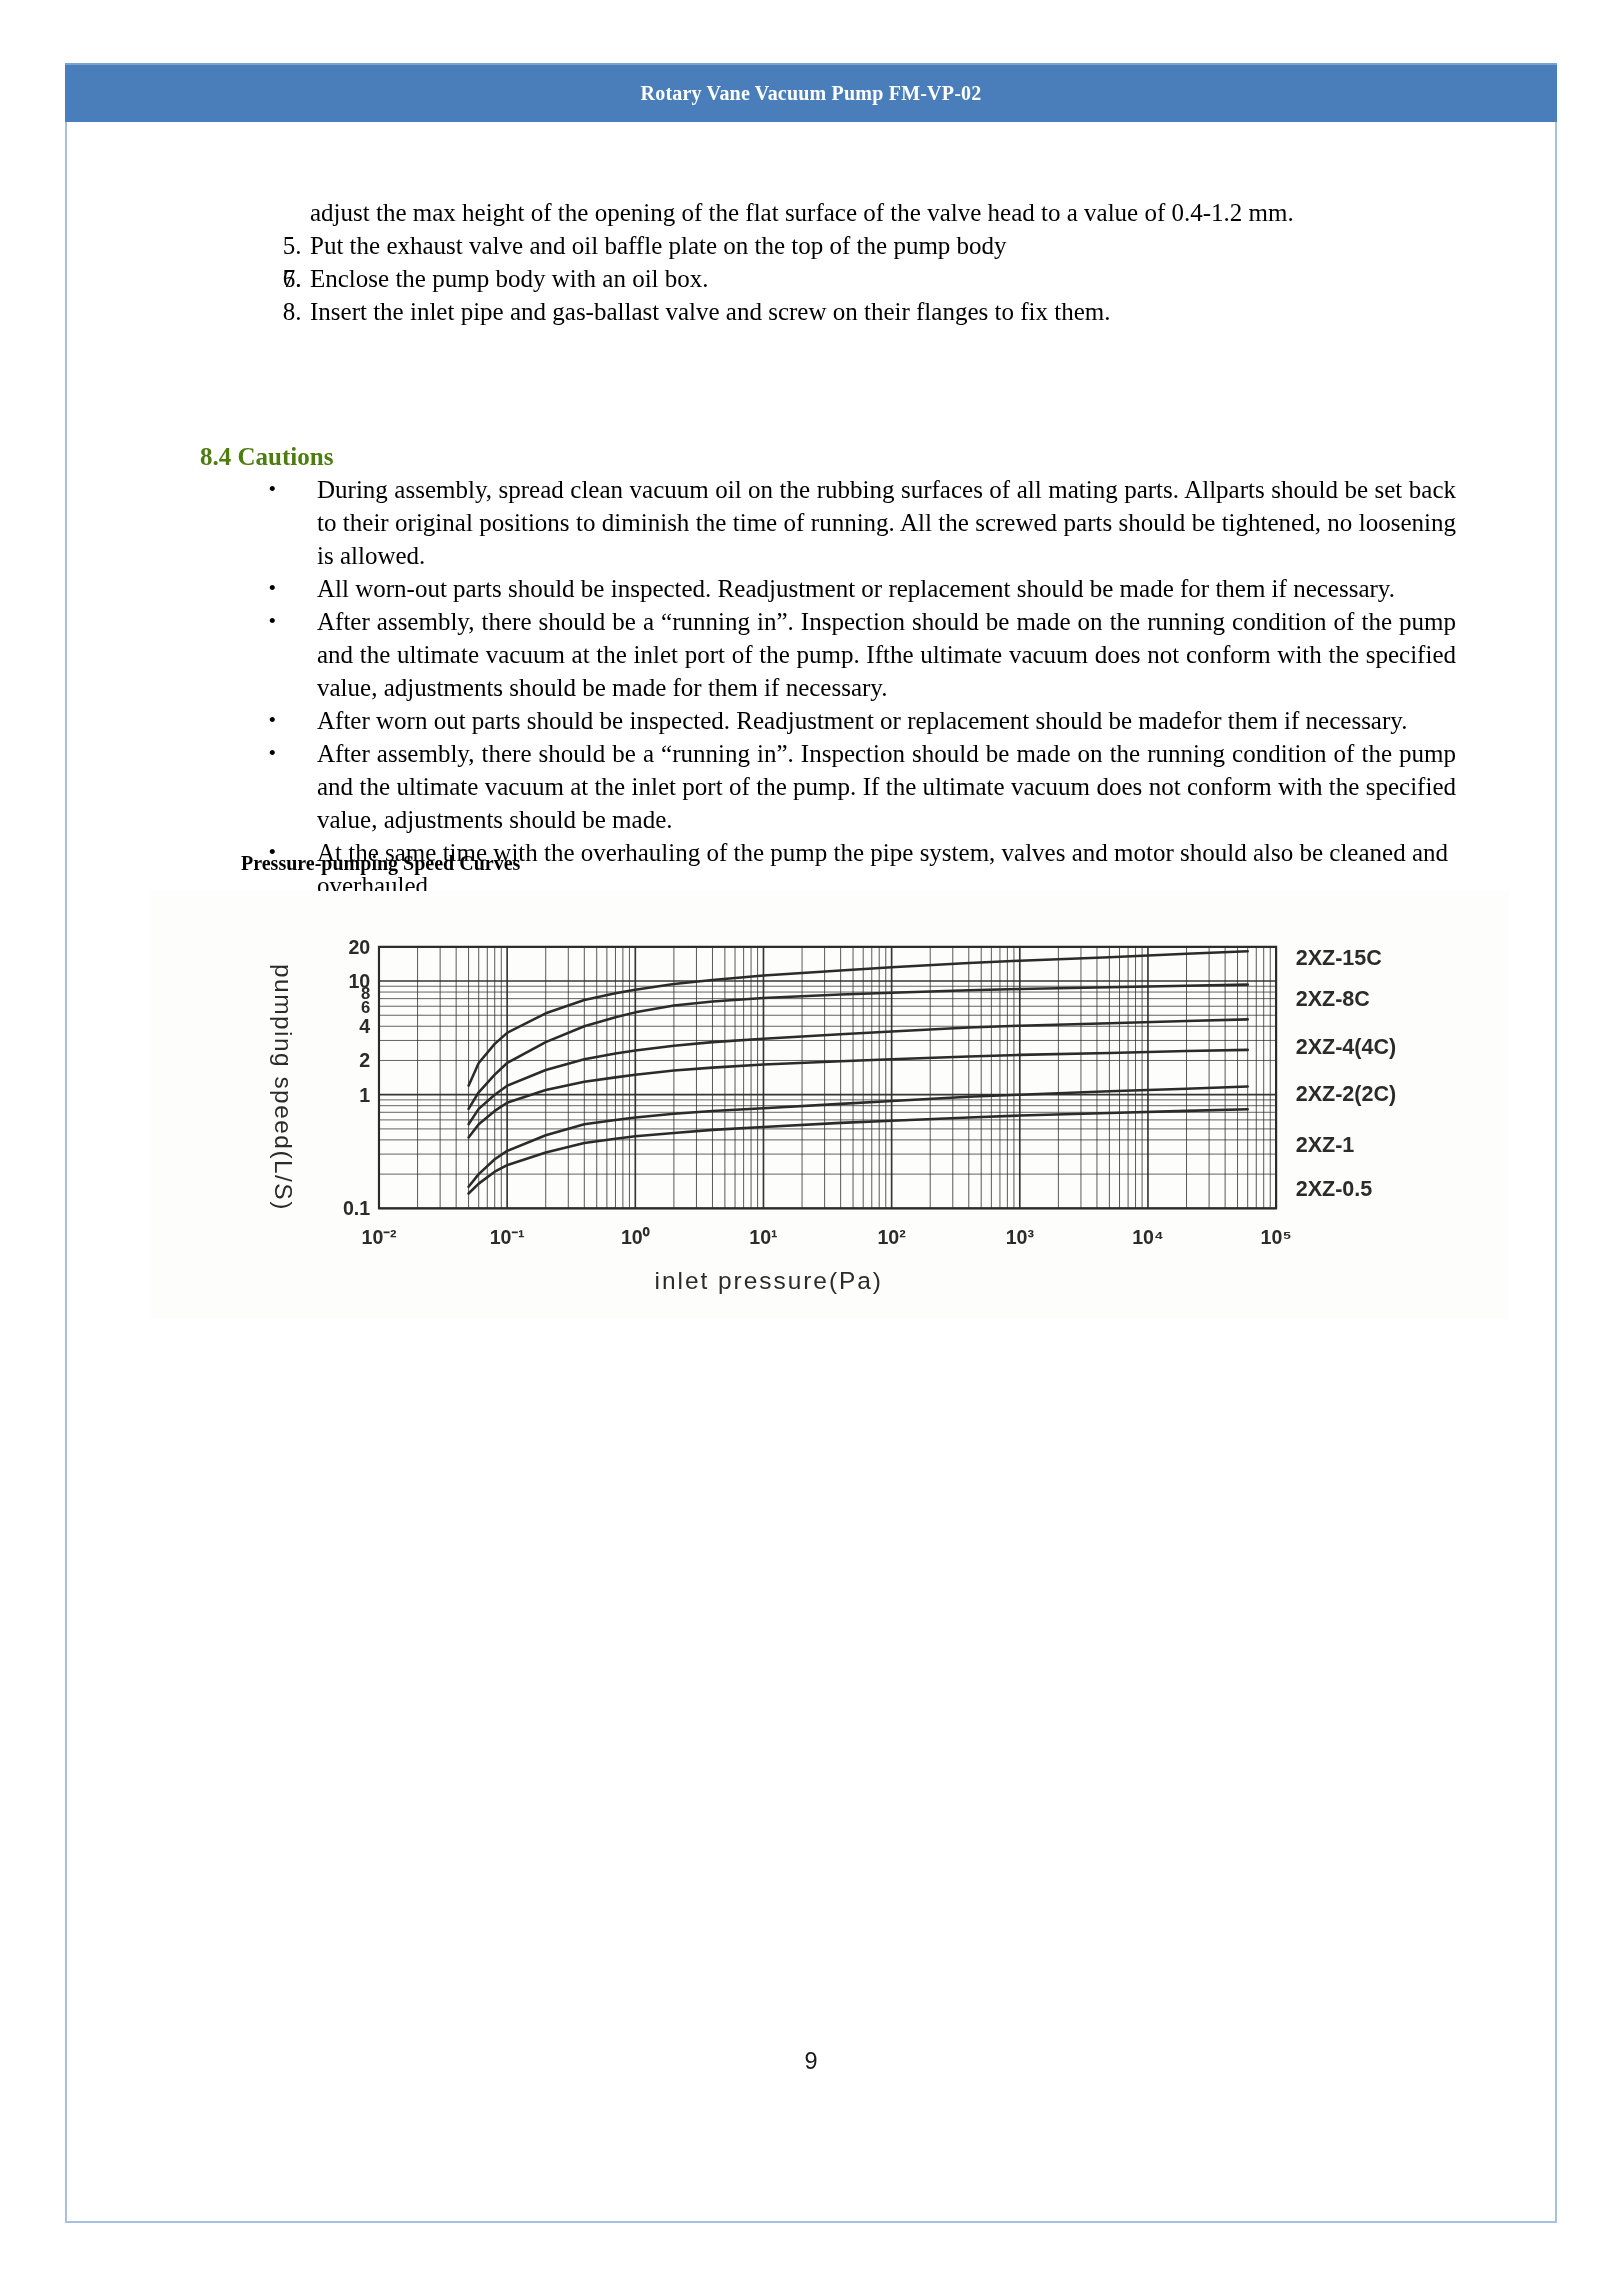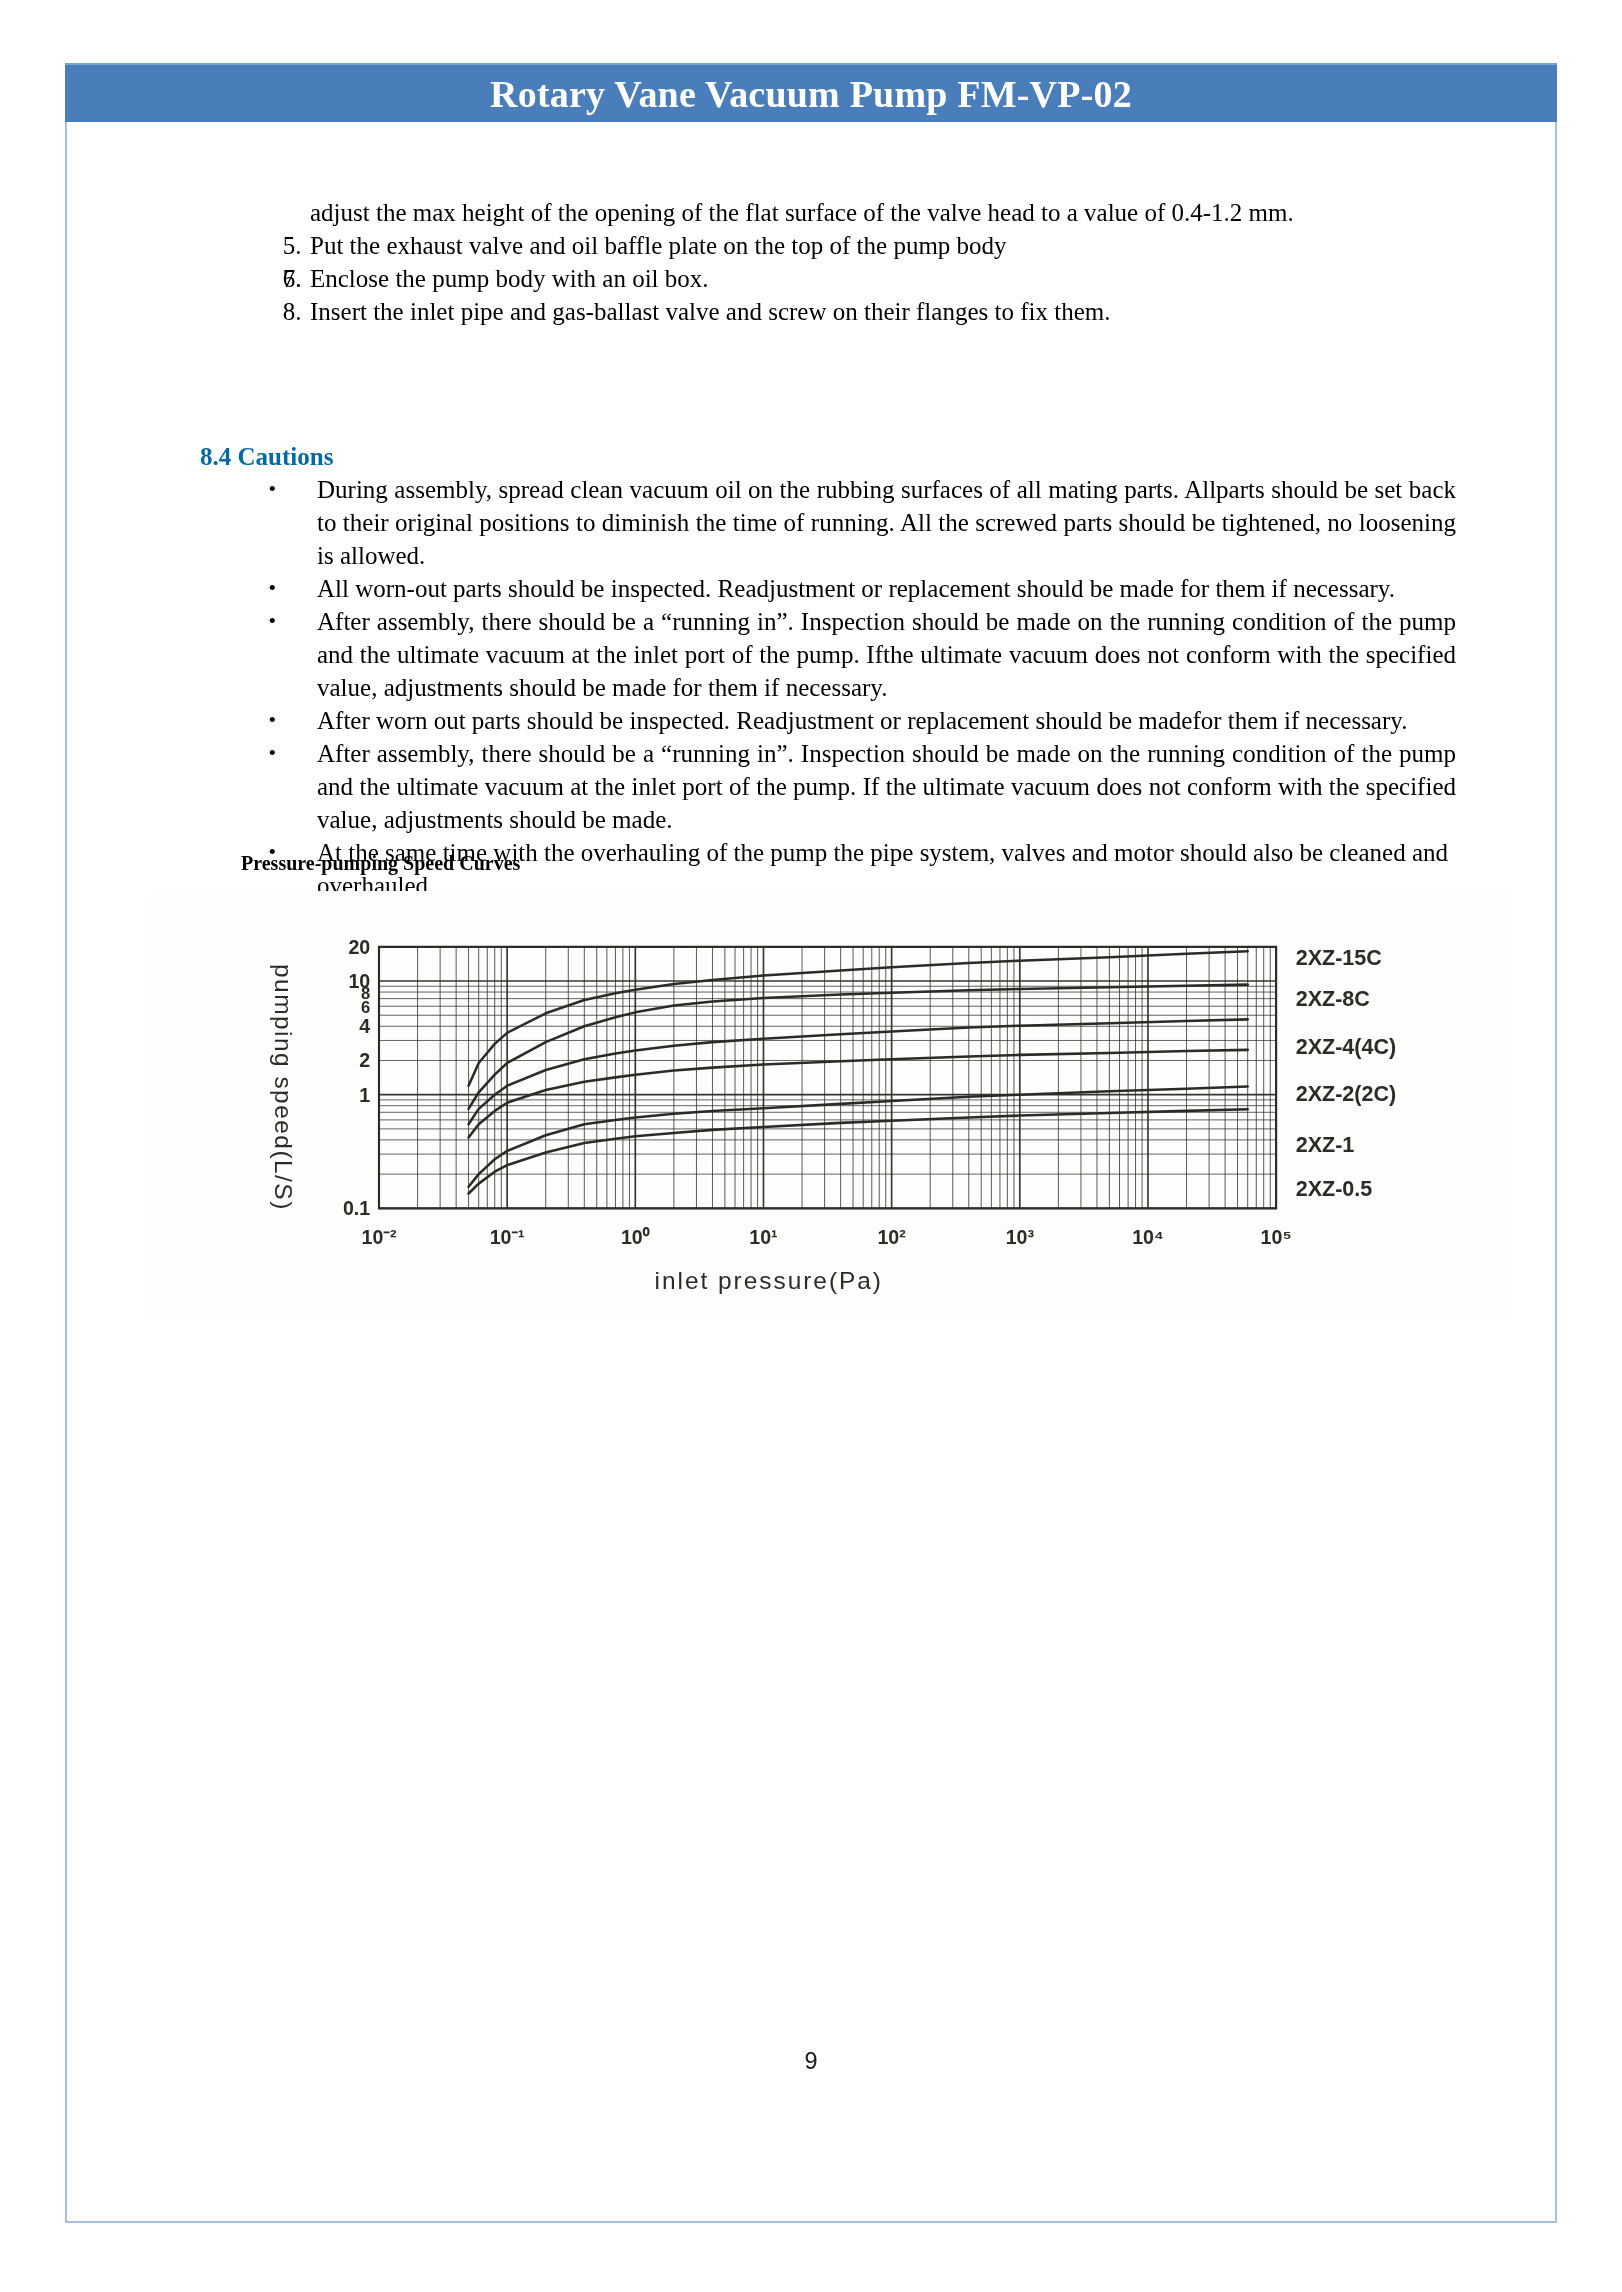--- a/index.html
+++ b/index.html
@@ -39,21 +39,21 @@
     box-sizing: border-box;
     border-top: 2px solid #7aa2d0;
     display: flex;
     align-items: center;
     justify-content: center;
   }
   #header-title {
     color: #ffffff;
     font-family: "Liberation Serif", serif;
     font-weight: bold;
-    font-size: 38px;
+    font-size: 20px;
     letter-spacing: 0.2px;
     text-align: center;
     white-space: nowrap;
   }
 
   
   #content {
     position: absolute;
     left: 65px;
     top: 122px;
@@ -100,21 +100,21 @@
   }
 
   
   #sec-heading {
     position: absolute;
     left: 135px;
     top: 321px;
     font-family: "Liberation Serif", serif;
     font-weight: bold;
     font-size: 25px;
-    color: #0369a1;
+    color: #4d7c0f;
   }
 
   
   #bullet-block {
     position: absolute;
     left: 176px;
     top: 351px;
     width: 1215px;
   }
   ul.bul-list {

